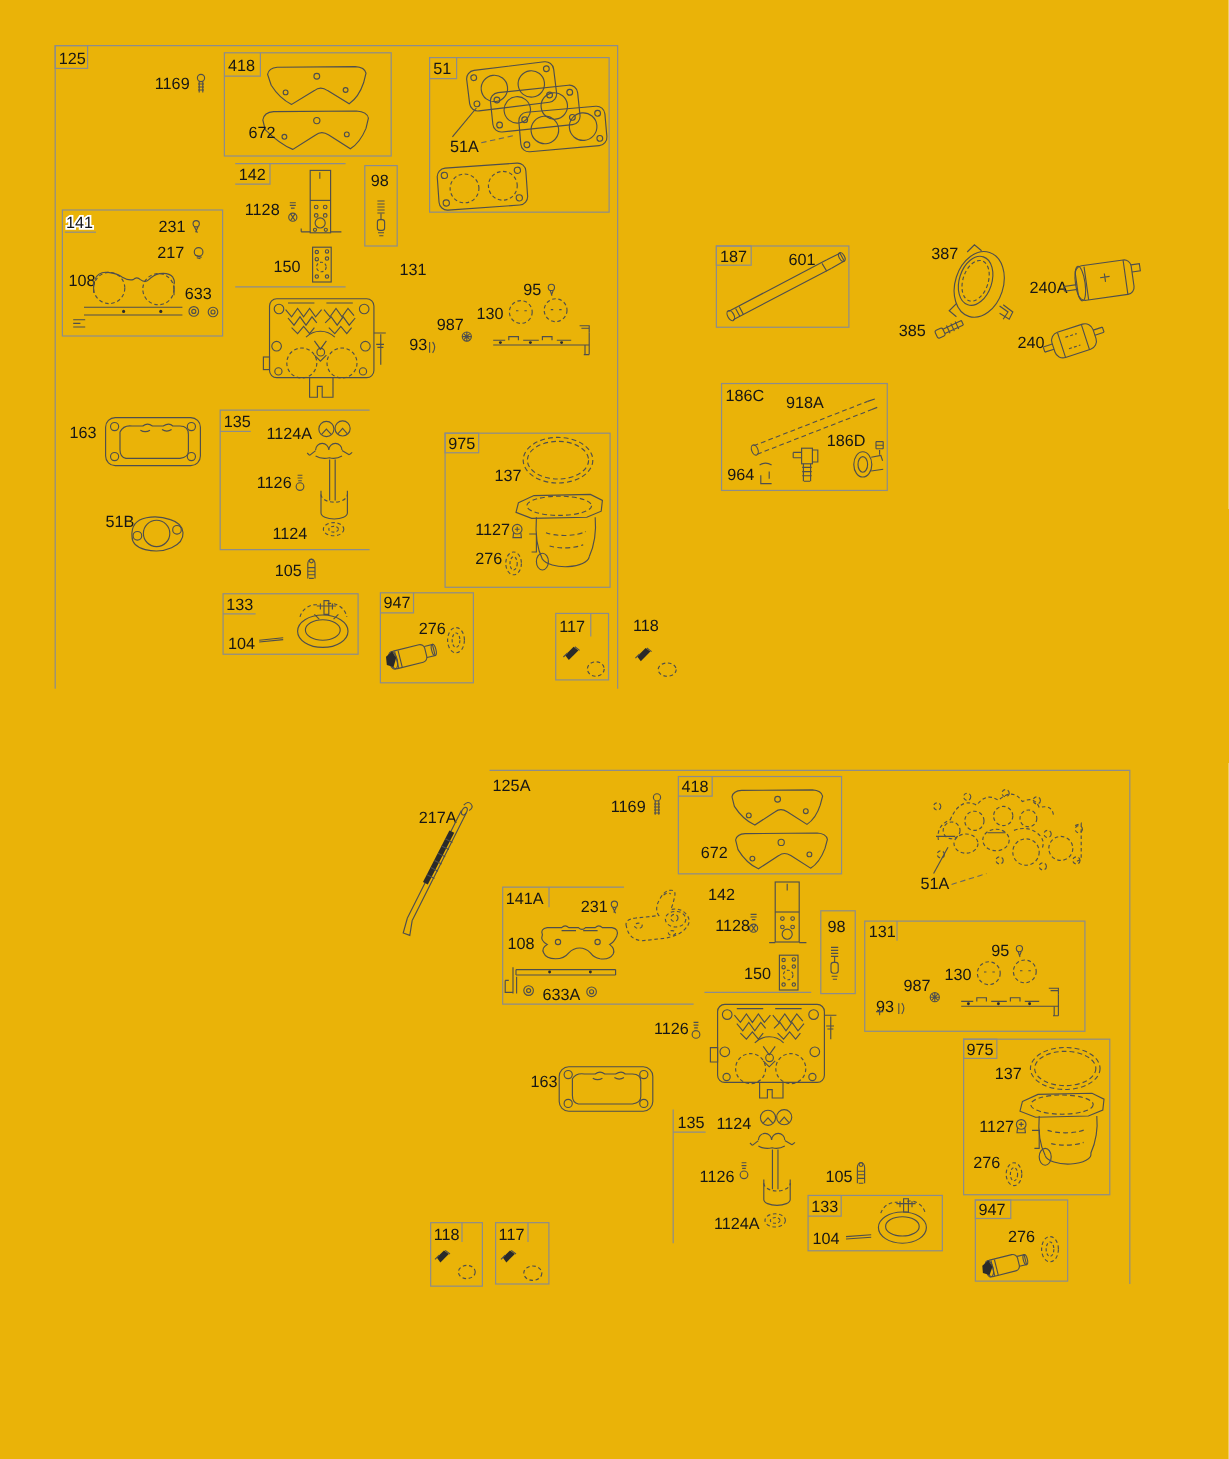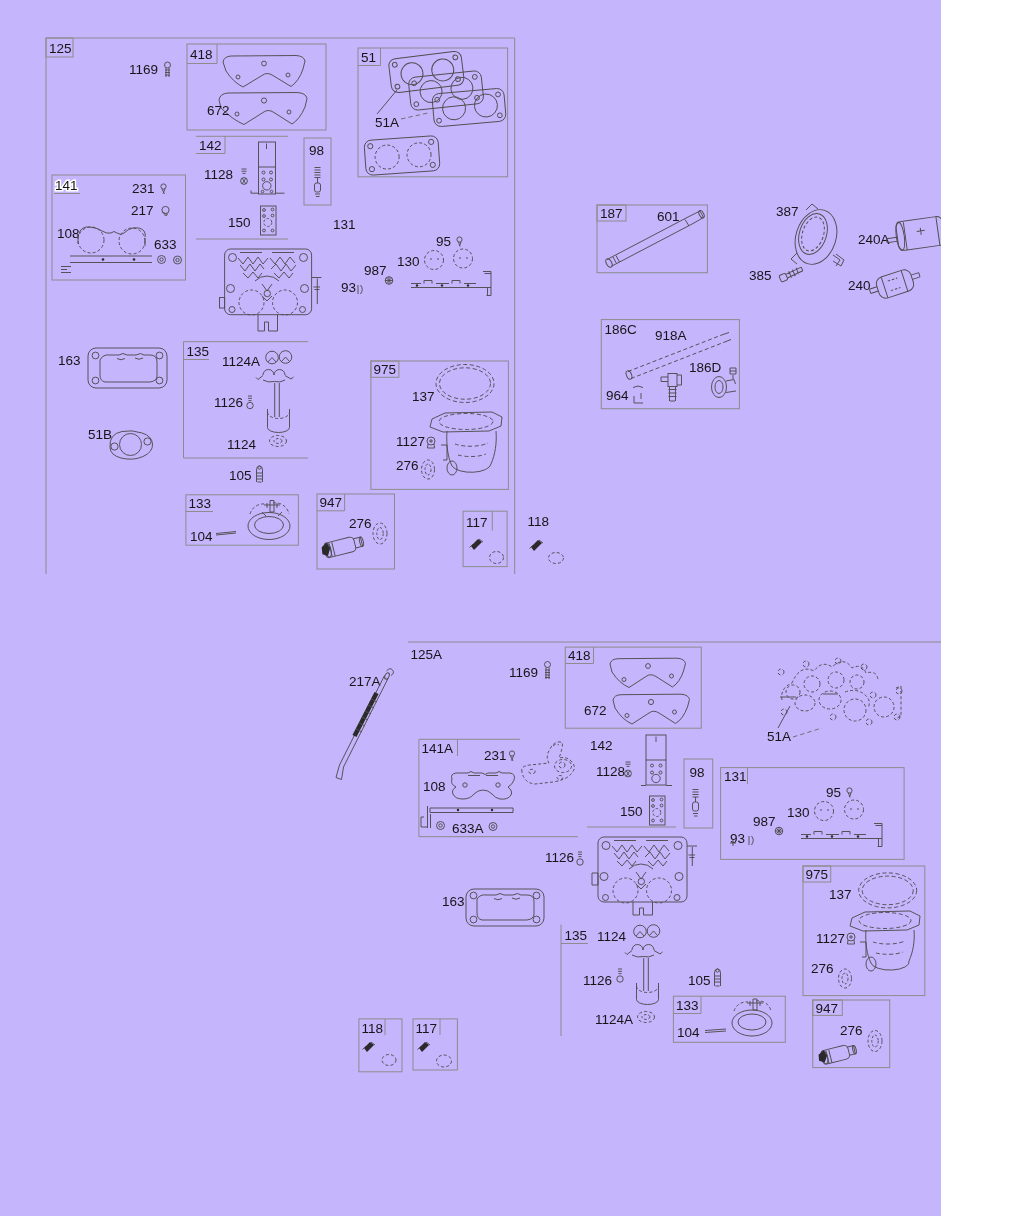--- a/index.html
+++ b/index.html
@@ -1,16 +1,16 @@
 <!DOCTYPE html>
 <html><head>
 <meta charset="utf-8">
 <style>
 html,body{margin:0;padding:0;background:#ffffff}
-#page{position:relative;width:941px;height:1216px;background:#c4b5fd;overflow:hidden}
+#page{position:relative;width:1024px;height:1216px;background:#eab308;overflow:hidden}
 text{font-family:"Liberation Sans",sans-serif;fill:#161616}
 .t{font-size:13.5px}
 .box{fill:none;stroke:#8c8c8c;stroke-width:1}
 .ln{fill:none;stroke:#4e4e4e;stroke-width:0.95}
 .lnd{fill:none;stroke:#4e4e4e;stroke-width:0.95;stroke-dasharray:3 2.2}
 .lnd2{fill:none;stroke:#666;stroke-width:0.9;stroke-dasharray:4.5 3}
 .dk{fill:#2a2a2a;stroke:none}
 </style>
 </head>
 <body>

